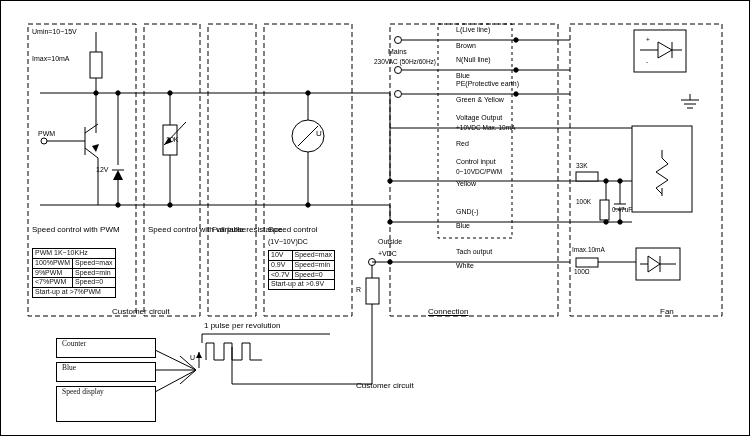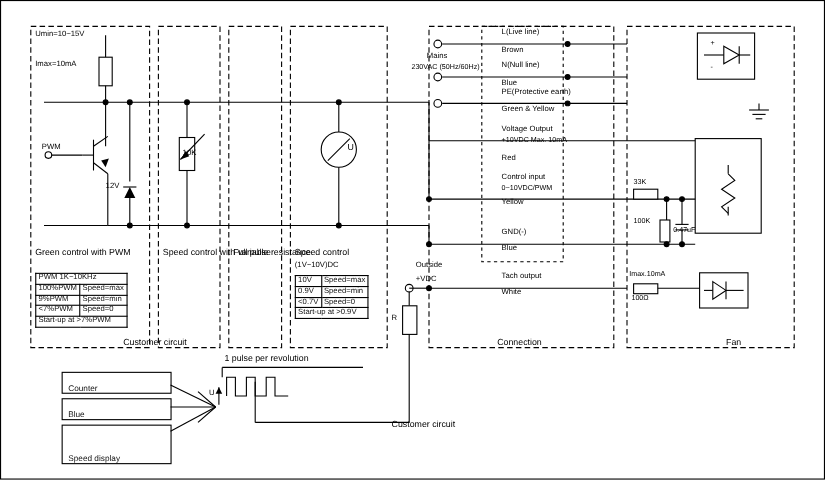--- a/index.html
+++ b/index.html
@@ -16,21 +16,21 @@
     position:absolute;left:0;top:0;width:750px;height:436px;
     border:1px solid #000;
     box-sizing:border-box;
   }
   .lbl{position:absolute;white-space:pre;line-height:1.12;font-size:8px;color:#000;}
   .lbl.sm{font-size:7px;}
   .lbl.xs{font-size:6.5px;}
   svg{position:absolute;left:0;top:0;width:750px;height:436px;overflow:visible;}
   .tbl{position:absolute;border-collapse:collapse;font-size:7px;}
   .tbl td{border:1px solid #000;padding:0 2px;white-space:nowrap;line-height:1.25;}
-  .cellbox{position:absolute;border:1px solid #000;box-sizing:border-box;font-size:7.5px;display:flex;align-items:flex-end;padding-left:5px;}
+  .cellbox{position:absolute;border:1px solid #000;box-sizing:border-box;font-size:7.5px;display:flex;align-items:flex-start;padding-left:5px;font-family:Liberation Serif, serif;}
 </style>
 </head>
 <body>
 
 <div id="sheet"></div>
 
 <svg xmlns="http://www.w3.org/2000/svg">
   <g stroke="#000" fill="none" stroke-width="1">
 
     <rect x="28" y="24" width="108" height="292" stroke-dasharray="5,3"></rect>
@@ -172,21 +172,21 @@
     <line x1="180" y1="356" x2="196" y2="370"></line>
     <line x1="180" y1="384" x2="196" y2="370"></line>
   </g>
 </svg>
 
 <div class="lbl sm" style="left:32px;top:28px;">Umin=10~15V</div>
 <div class="lbl sm" style="left:32px;top:55px;">Imax=10mA</div>
 <div class="lbl sm" style="left:38px;top:130px;">PWM</div>
 <div class="lbl sm" style="left:96px;top:166px;">12V</div>
 
-<div class="lbl" style="left:32px;top:226px;width:104px;">Green control with PWM</div>
+<div class="lbl" style="left:32px;top:226px;width:104px;">Speed control with PWM</div>
 <div class="lbl" style="left:148px;top:226px;width:50px;">Speed control with variable resistance</div>
 <div class="lbl" style="left:212px;top:226px;width:44px;">Full pulse</div>
 <div class="lbl" style="left:268px;top:226px;width:80px;">Speed control</div>
 <div class="lbl sm" style="left:268px;top:238px;">(1V~10V)DC</div>
 
 <div class="lbl sm" style="left:166px;top:136px;">10K</div>
 <div class="lbl" style="left:316px;top:130px;">U</div>
 
 <div style="position:absolute;left:32px;top:248px;">
   <table class="tbl" style="position:relative;">
@@ -229,21 +229,21 @@
           <td>Speed=0</td>
         </tr>
     <tr>
           <td colspan="2">Start-up at &gt;0.9V</td>
         </tr>
   </tbody>
     </table>
 </div>
 
 <div class="lbl" style="left:112px;top:308px;">Customer circuit</div>
-<div class="lbl" style="left:452px;top:308px;">Connection</div>
+<div class="lbl" style="left:428px;top:308px;text-decoration:underline;">Connection</div>
 <div class="lbl" style="left:640px;top:308px;padding-left:20px;">Fan</div>
 
 <div class="lbl sm" style="left:388px;top:48px;">Mains</div>
 <div class="lbl xs" style="left:374px;top:58px;">230VAC (50Hz/60Hz)</div>
 
 <div class="lbl sm" style="left:456px;top:26px;">L(Live line)</div>
 <div class="lbl sm" style="left:456px;top:42px;">Brown</div>
 <div class="lbl sm" style="left:456px;top:56px;">N(Null line)</div>
 <div class="lbl sm" style="left:456px;top:72px;">Blue</div>
 <div class="lbl sm" style="left:456px;top:80px;">PE(Protective earth)</div>

